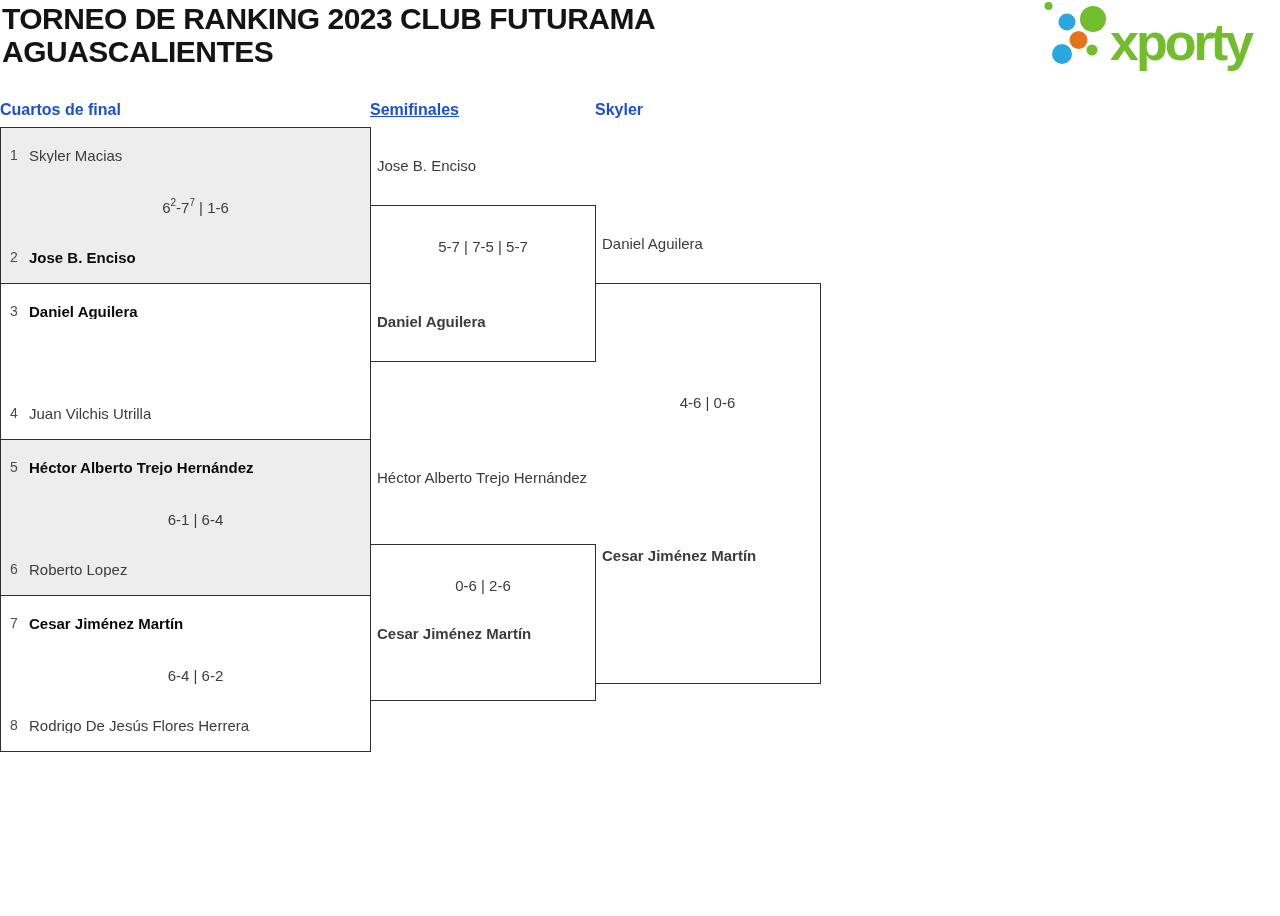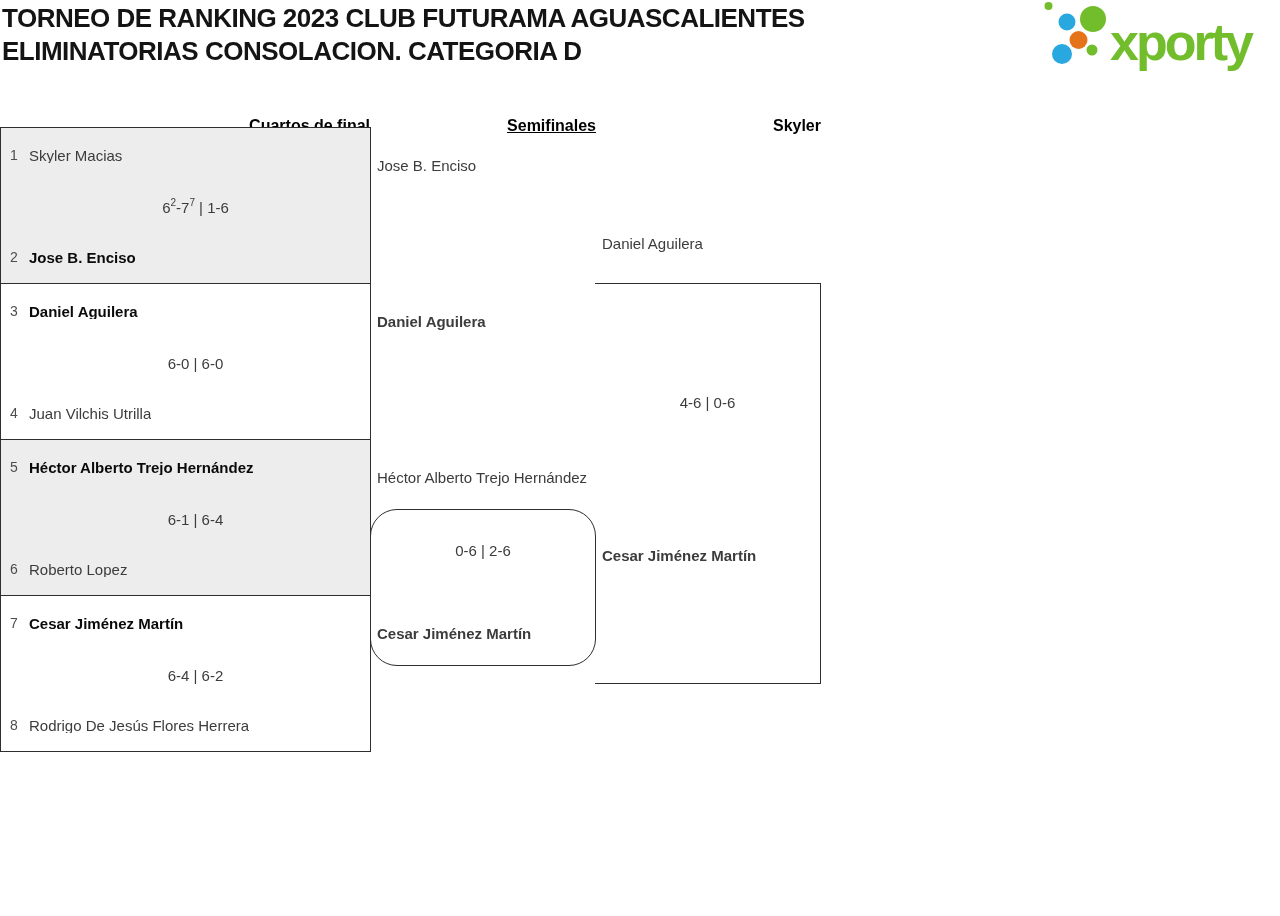--- a/index.html
+++ b/index.html
@@ -2,37 +2,37 @@
 <html><head>
 <meta charset="utf-8">
 <style>
   html,body{margin:0;padding:0;background:#fff;}
   .page{
     position:relative;width:1280px;height:916px;background:#fff;overflow:hidden;
     font-family:"Liberation Sans", sans-serif;color:#3c3c3c;
   }
   .title{
     position:absolute;left:2px;top:2px;width:900px;
-    font-size:26px;line-height:33px;font-weight:700;color:#141414;letter-spacing:-0.5px;
+    font-size:30px;line-height:33px;font-weight:700;color:#141414;letter-spacing:-0.5px;
   }
   .logo{position:absolute;left:1040px;top:0;width:240px;height:78px;cursor:pointer;}
   .logo text{font-family:"Liberation Sans", sans-serif;font-weight:700;letter-spacing:-3px;}
   .col-head{
-    position:absolute;top:116px;height:20px;line-height:20px;text-align:right;
-    font-size:16px;font-weight:700;color:#000000;
+    position:absolute;top:100px;height:20px;line-height:20px;text-align:left;
+    font-size:16px;font-weight:700;color:#1d4ed8;
   }
   .ch-qf{left:0;width:370px;}
   .ch-sf{left:370px;width:226px;text-decoration:underline;}
   .ch-f{left:595px;width:226px;}
   .box{position:absolute;border:1px solid #2e2e2e;box-sizing:border-box;}
   .qf{left:0;width:371px;height:157px;}
   .qf.shaded{background:#ededed;}
   .qf1{top:127px;}  .qf2{top:283px;}  .qf3{top:439px;}  .qf4{top:595px;}
   .sf{left:370px;width:226px;height:157px;background:transparent;}
-  .sf1{top:205px;}  .sf2{top:509px;border-radius:27px;}
+  .sf1{top:205px;}  .sf2{top:544px;}
   .final-box{left:595px;top:283px;width:226px;height:401px;border-left:none;background:transparent;}
   .prow{
     position:absolute;left:9px;right:8px;height:16px;display:flex;align-items:center;
     font-size:15px;color:#3c3c3c;white-space:nowrap;overflow:hidden;
   }
   .prow.top{top:19px;}
   .prow.bot{bottom:18px;}
   .seed{color:#4d4d4d;font-size:14px;min-width:9px;margin-right:10px;flex:0 0 auto;}
   .pname{flex:0 1 auto;overflow:hidden;text-align:right;}
   .winner{font-weight:700;color:#0a0a0a;}
@@ -56,21 +56,20 @@
   .f-p1{left:602px;top:236px;}
   .f-p2{left:602px;top:548px;}
 </style>
 </head>
 <body>
 
 <div class="page">
 
   <div class="title">
     <div>TORNEO DE RANKING 2023 CLUB FUTURAMA AGUASCALIENTES</div>
-    <div>ELIMINATORIAS CONSOLACION. CATEGORIA D</div>
   </div>
 
   <svg class="logo" viewBox="0 0 240 78" xmlns="http://www.w3.org/2000/svg">
     <circle cx="8.5" cy="6" r="4" fill="#72bd2c"></circle>
     <circle cx="27" cy="22" r="8.5" fill="#29a8e0"></circle>
     <circle cx="53" cy="19" r="13" fill="#72bd2c"></circle>
     <circle cx="38.5" cy="40" r="9" fill="#e5731a"></circle>
     <circle cx="52" cy="50" r="5.5" fill="#72bd2c"></circle>
     <circle cx="22" cy="54" r="10" fill="#29a8e0"></circle>
     <text x="70" y="60" font-size="52" fill="#72bd2c">xporty</text>
@@ -90,21 +89,20 @@
       <span class="seed">2</span>
       <span class="pname winner">Jose B. Enciso</span>
     </div>
   </div>
 
   <div class="box qf qf2">
     <div class="prow top">
       <span class="seed">3</span>
       <span class="pname winner">Daniel Aguilera</span>
     </div>
-    <div class="score"><span>6-0 | 6-0</span></div>
     <div class="prow bot">
       <span class="seed">4</span>
       <span class="pname">Juan Vilchis Utrilla</span>
     </div>
   </div>
 
   <div class="box qf qf3 shaded">
     <div class="prow top">
       <span class="seed">5</span>
       <span class="pname winner">Héctor Alberto Trejo Hernández</span>
@@ -121,20 +119,23 @@
       <span class="seed">7</span>
       <span class="pname winner">Cesar Jiménez Martín</span>
     </div>
     <div class="score"><span>6-4 | 6-2</span></div>
     <div class="prow bot">
       <span class="seed">8</span>
       <span class="pname">Rodrigo De Jesús Flores Herrera</span>
     </div>
   </div>
 
+  <div class="box sf sf1">
+    <div class="score"><span>5-7 | 7-5 | 5-7</span></div>
+  </div>
   <div class="box sf sf2">
     <div class="score"><span>0-6 | 2-6</span></div>
   </div>
 
   <div class="box final-box">
     <div class="score"><span>4-6 | 0-6</span></div>
   </div>
 
   <div class="adv sf1-p1">Jose B. Enciso</div>
   <div class="adv sf1-p2 winner">Daniel Aguilera</div>

